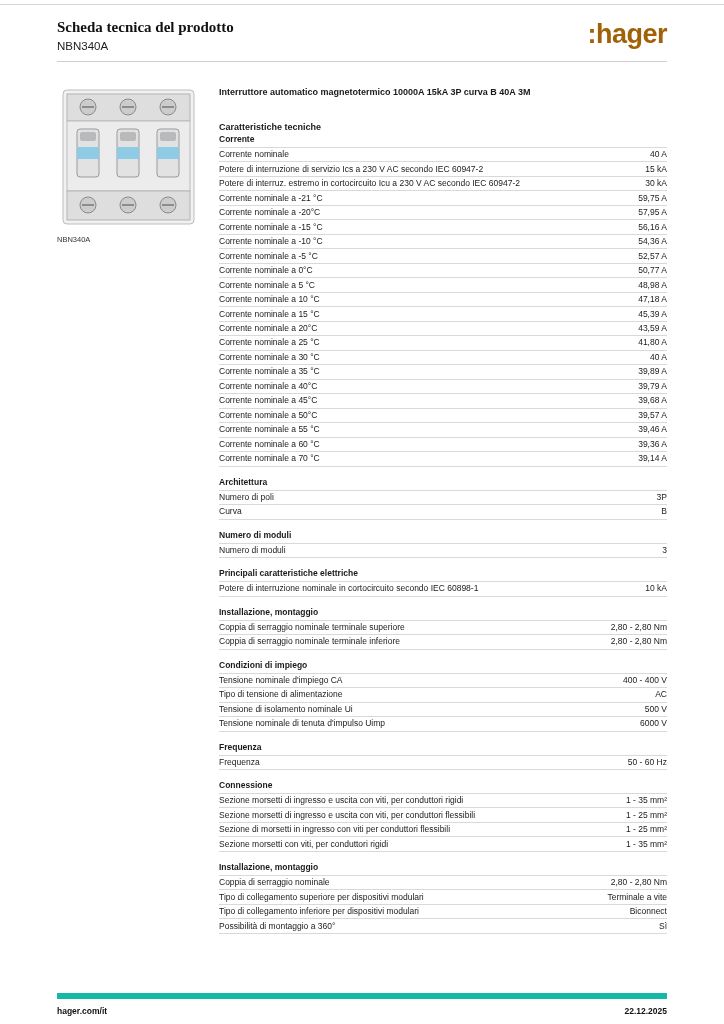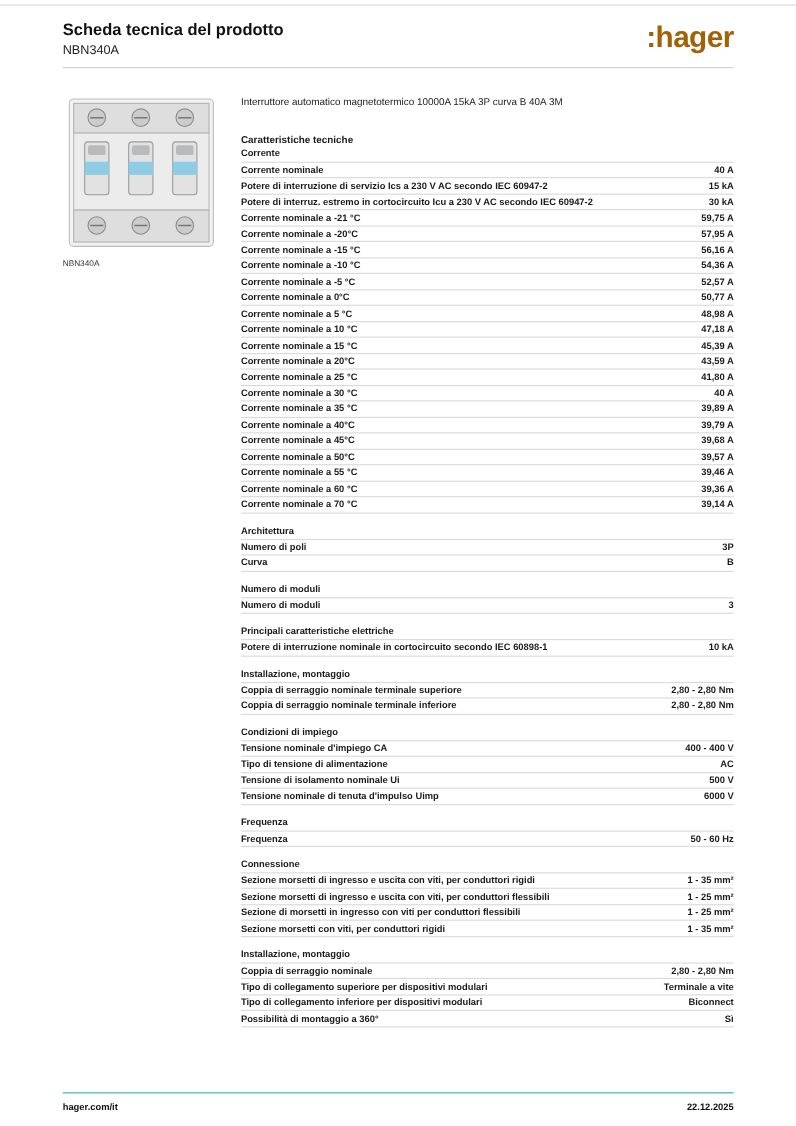--- a/index.html
+++ b/index.html
@@ -11,54 +11,54 @@
     position: relative;
     overflow: hidden;
   }
   .page { position: absolute; inset: 0; background: #fff; }
   .top-rule { position: absolute; top: 4px; left: 0; right: 0; height: 1px; background: #d6d6d6; }
 
   .header {
     display: flex; justify-content: space-between; align-items: flex-start;
     padding: 19px 57px 0 57px;
   }
-  .header h1 { font-size: 15px; font-weight: bold; color: #111; }
+  .header h1 { font-size: 15px; font-weight: bold; color: #111; font-family: Liberation Serif, serif; }
   .subtitle { font-size: 11.5px; margin-top: 4px; color: #222; }
   .logo {
     font-size: 27px; font-weight: bold; letter-spacing: -0.5px;
     line-height: 26px; margin-top: 2px;
   }
   .header-rule { height: 1px; background: #cfcfcf; margin: 9px 57px 0 57px; }
 
   .content { display: flex; padding: 25px 57px 0 57px; }
   .left-col { width: 145px; flex: 0 0 145px; margin-right: 17px; }
   .product-image {
     width: 143px; height: 140px; background: #fff;
   }
   .caption { font-size: 7.5px; color: #333; margin-top: 8px; }
 
   .right-col { flex: 1; min-width: 0; }
-  .description { font-size: 9px; font-weight: normal; line-height: 11px; margin-bottom: 24px; }
+  .description { font-size: 9px; font-weight: bold; line-height: 11px; margin-bottom: 24px; }
   .char-title { font-size: 9px; font-weight: bold; line-height: 11px; margin-bottom: 1px; }
 
   .section-title { font-size: 8.5px; font-weight: bold; line-height: 10px; margin: 10px 0 3px 0; }
   .section-title.first { margin-top: 0; }
   .spec-table { border-top: 1px solid #d9d9d9; }
   .spec-row {
     display: flex; justify-content: space-between; gap: 10px;
     padding: 2.2px 0 1.8px 0;
     border-bottom: 1px solid #d9d9d9;
-    font-size: 8.5px; line-height: 9.5px; font-weight: bold;
+    font-size: 8.5px; line-height: 9.5px;
   }
   .spec-label { color: #1a1a1a; }
   .spec-value { white-space: nowrap; text-align: right; color: #1a1a1a; }
 
   .footer {
     position: absolute; left: 57px; right: 57px; bottom: 0; height: 31px;
-    border-top: 1px solid #14b8a6;
+    border-top: 6px solid #14b8a6;
     display: flex; justify-content: space-between; align-items: flex-start;
     padding-top: 7px;
   }
   .footer .f-left, .footer .f-right { font-size: 8.5px; font-weight: bold; color: #111; }
   .footer .f-center { font-size: 8px; color: #9e9e9e; margin-top: 26px; }
 </style>
 </head>
 <body>
 
 <div class="page">

